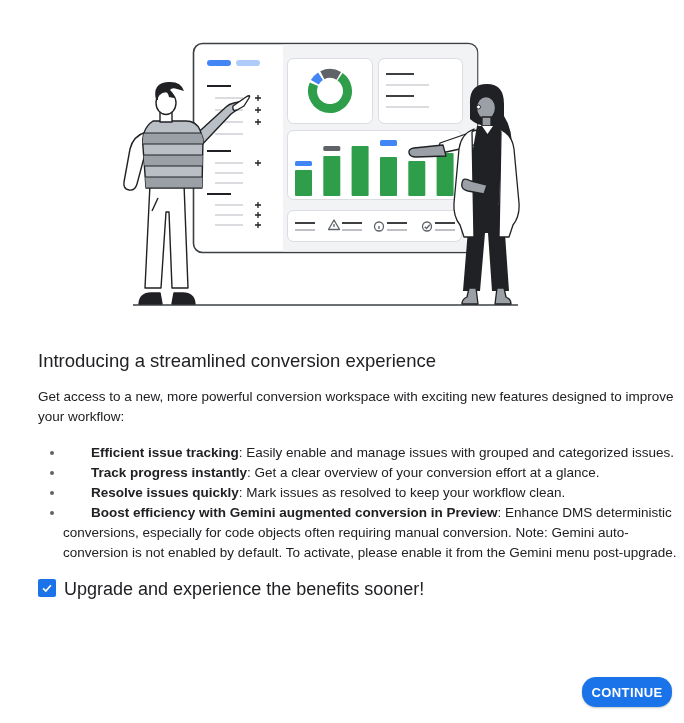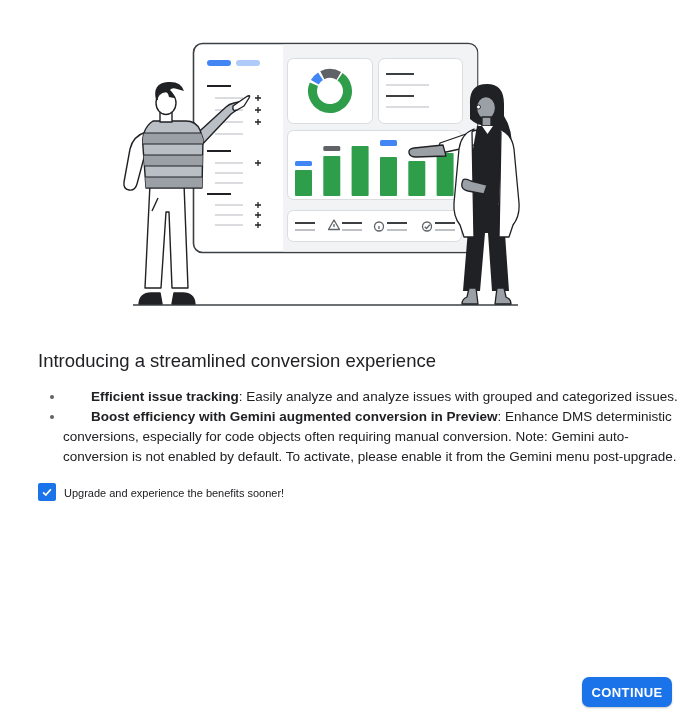--- a/index.html
+++ b/index.html
@@ -12,25 +12,25 @@
   h1.page-title{font-size:18.5px;font-weight:400;line-height:22px;margin:0 0 15px 0;color:#202124;}
   p.intro{font-size:13.5px;line-height:20px;margin:0 0 16px 0;color:#202124;}
   ul.feature-list{list-style:none;margin:0;padding:0 0 0 12px;}
   ul.feature-list li{position:relative;padding-left:13px;font-size:13.5px;line-height:20px;color:#202124;}
   ul.feature-list li::before{content:"";position:absolute;left:0;top:8px;width:4px;height:4px;border-radius:50%;background:#5f6368;}
   ul.feature-list b{font-weight:700;padding-left:28px;}
   .checkbox-section{margin-top:16px;}
   .checkbox-row{display:flex;align-items:flex-start;gap:8px;}
   .checkbox{width:18px;height:18px;flex:0 0 18px;background:#1a73e8;border-radius:2px;display:flex;align-items:center;justify-content:center;cursor:pointer;}
   .checkbox svg{display:block;}
-  .checkbox-label{font-size:11px;line-height:18px;padding-top:1px;cursor:pointer;}
+  .checkbox-label{font-size:18px;line-height:18px;padding-top:1px;cursor:pointer;}
   .checkbox-desc{margin:4px 0 0 26px;font-size:13px;line-height:17px;color:#80868b;}
   .continue-btn{
     position:absolute;left:582px;top:677px;width:90px;height:30px;
-    background:#1a73e8;color:#ffffff;border:none;border-radius:7px;
+    background:#1a73e8;color:#ffffff;border:none;border-radius:14px;
     font-family:"Liberation Sans", sans-serif;font-size:13px;font-weight:700;letter-spacing:0.4px;
     cursor:pointer;box-shadow:0 1px 2px rgba(60,64,67,0.3);
   }
 </style>
 </head>
 <body>
 
 <svg class="illustration" viewBox="0 0 684 310" xmlns="http://www.w3.org/2000/svg">
   <defs>
     <clipPath id="mshirt">
@@ -163,22 +163,25 @@
     <path fill="#202124" stroke="none" d="M470,205 l-7,86 h17 l5,-58 h3 l4,58 h17 l-6,-86 z"></path>
     <path fill="#ffffff" d="M474,129 q-13,5 -15,20 l-5,54 q-1,13 6,22 l4,12 h10 l-2,-105 q2,-2 2,-3 z"></path>
     <path fill="#ffffff" d="M499,129 q13,5 15,20 l5,54 q1,13 -6,22 l-4,12 h-10 l2,-105 q-2,-2 -2,-3 z"></path>
     <path fill="#9aa0a6" d="M463,180 q-4,9 5,11 l16,3 3,-9 -16,-4 q-6,-3 -8,-1 z"></path>
     <path fill="#9aa0a6" d="M462,304 q0,-5 5,-7 l2,-9 h7 l2,16 z M495,304 l2,-16 h7 l2,9 q5,2 5,7 z"></path>
   </g>
 </svg>
 
 <div class="content">
   <h1 class="page-title">Introducing a streamlined conversion experience</h1>
+  <p class="intro">Get access to a new, more powerful conversion workspace with exciting new features designed to improve your workflow:</p>
   <ul class="feature-list">
-    <li><b>Efficient issue tracking</b><span>: Easily analyze and analyze issues with grouped and categorized issues.</span></li>
+    <li><b>Efficient issue tracking</b><span>: Easily enable and manage issues with grouped and categorized issues.</span></li>
+    <li><b>Track progress instantly</b><span>: Get a clear overview of your conversion effort at a glance.</span></li>
+    <li><b>Resolve issues quickly</b><span>: Mark issues as resolved to keep your workflow clean.</span></li>
     <li><b>Boost efficiency with Gemini augmented conversion in Preview</b><span>: Enhance DMS deterministic conversions, especially for code objects often requiring manual conversion. Note: Gemini auto-conversion is not enabled by default. To activate, please enable it from the Gemini menu post-upgrade.</span></li>
   </ul>
 
   <div class="checkbox-section">
     <div class="checkbox-row">
       <div class="checkbox" role="checkbox" aria-checked="true">
         <svg width="14" height="14" viewBox="0 0 18 18">
           <polyline points="4,9.5 7.5,13 14,5.5" fill="none" stroke="#ffffff" stroke-width="2.2"></polyline>
         </svg>
       </div>

